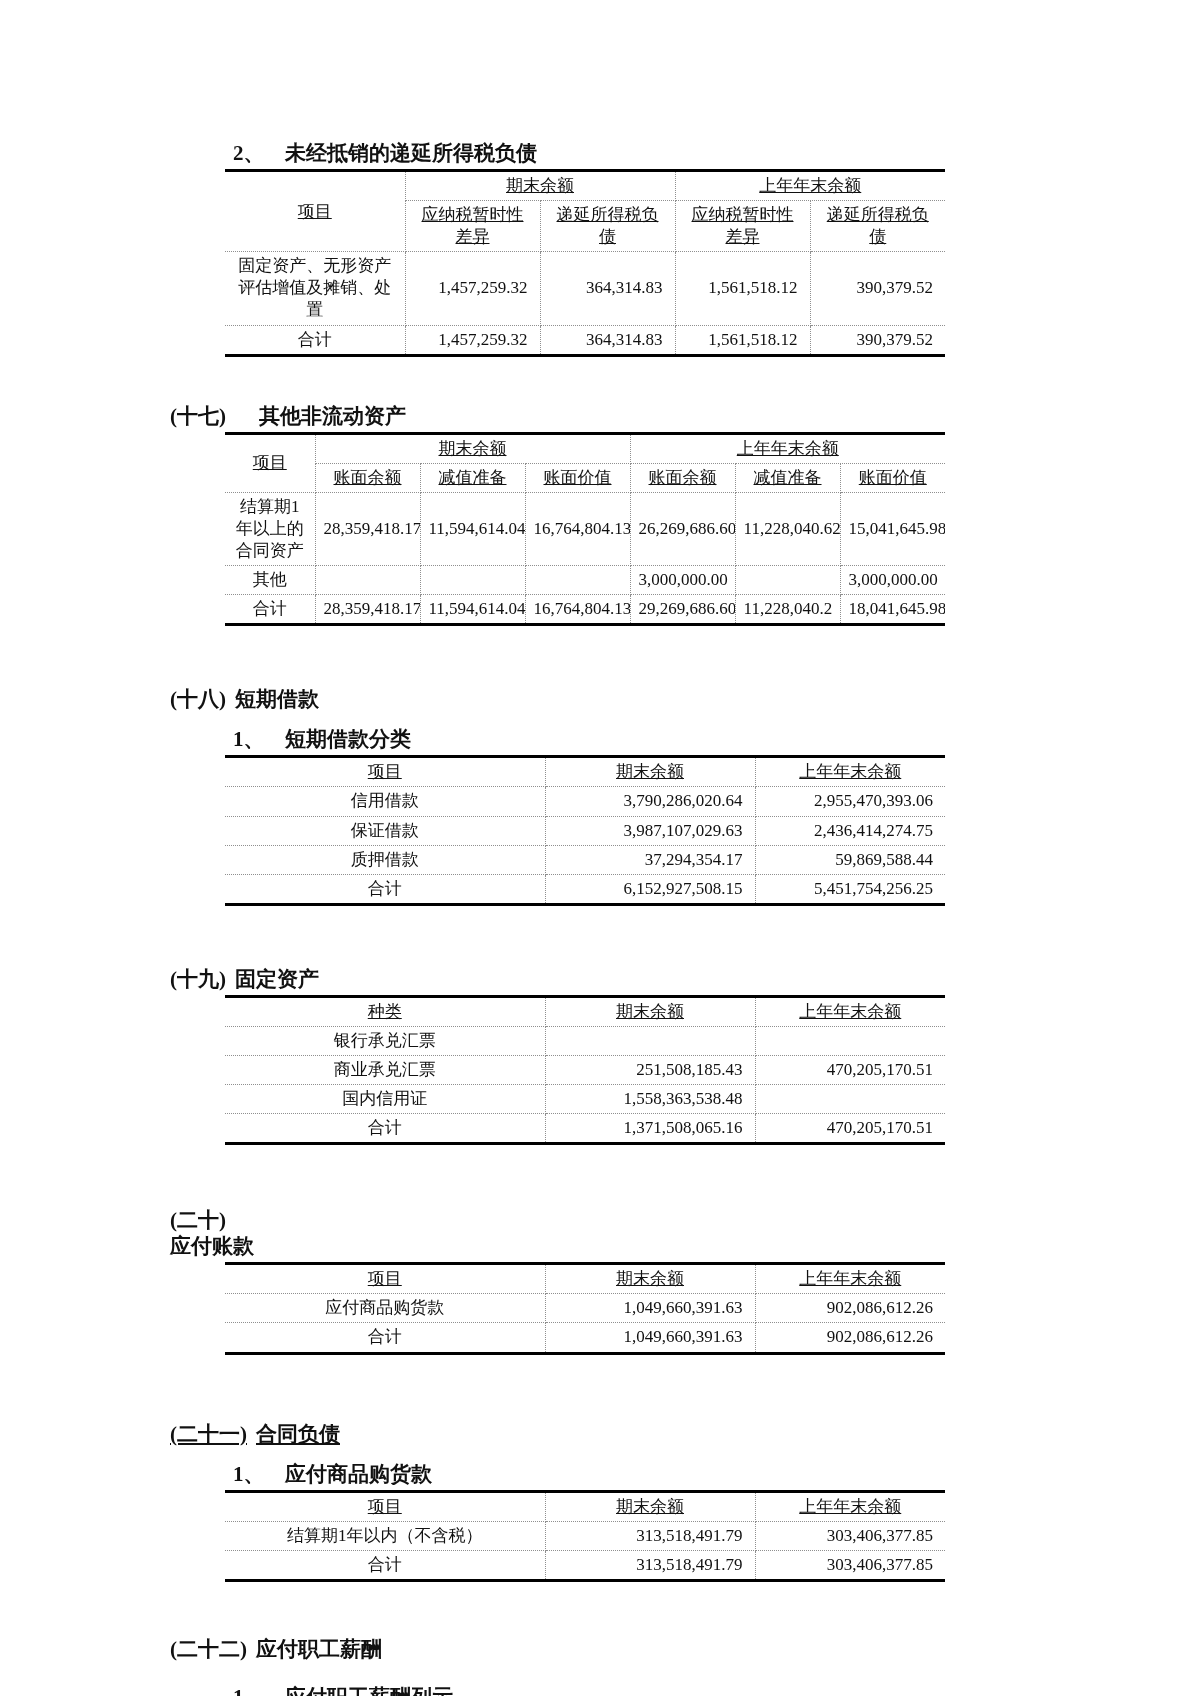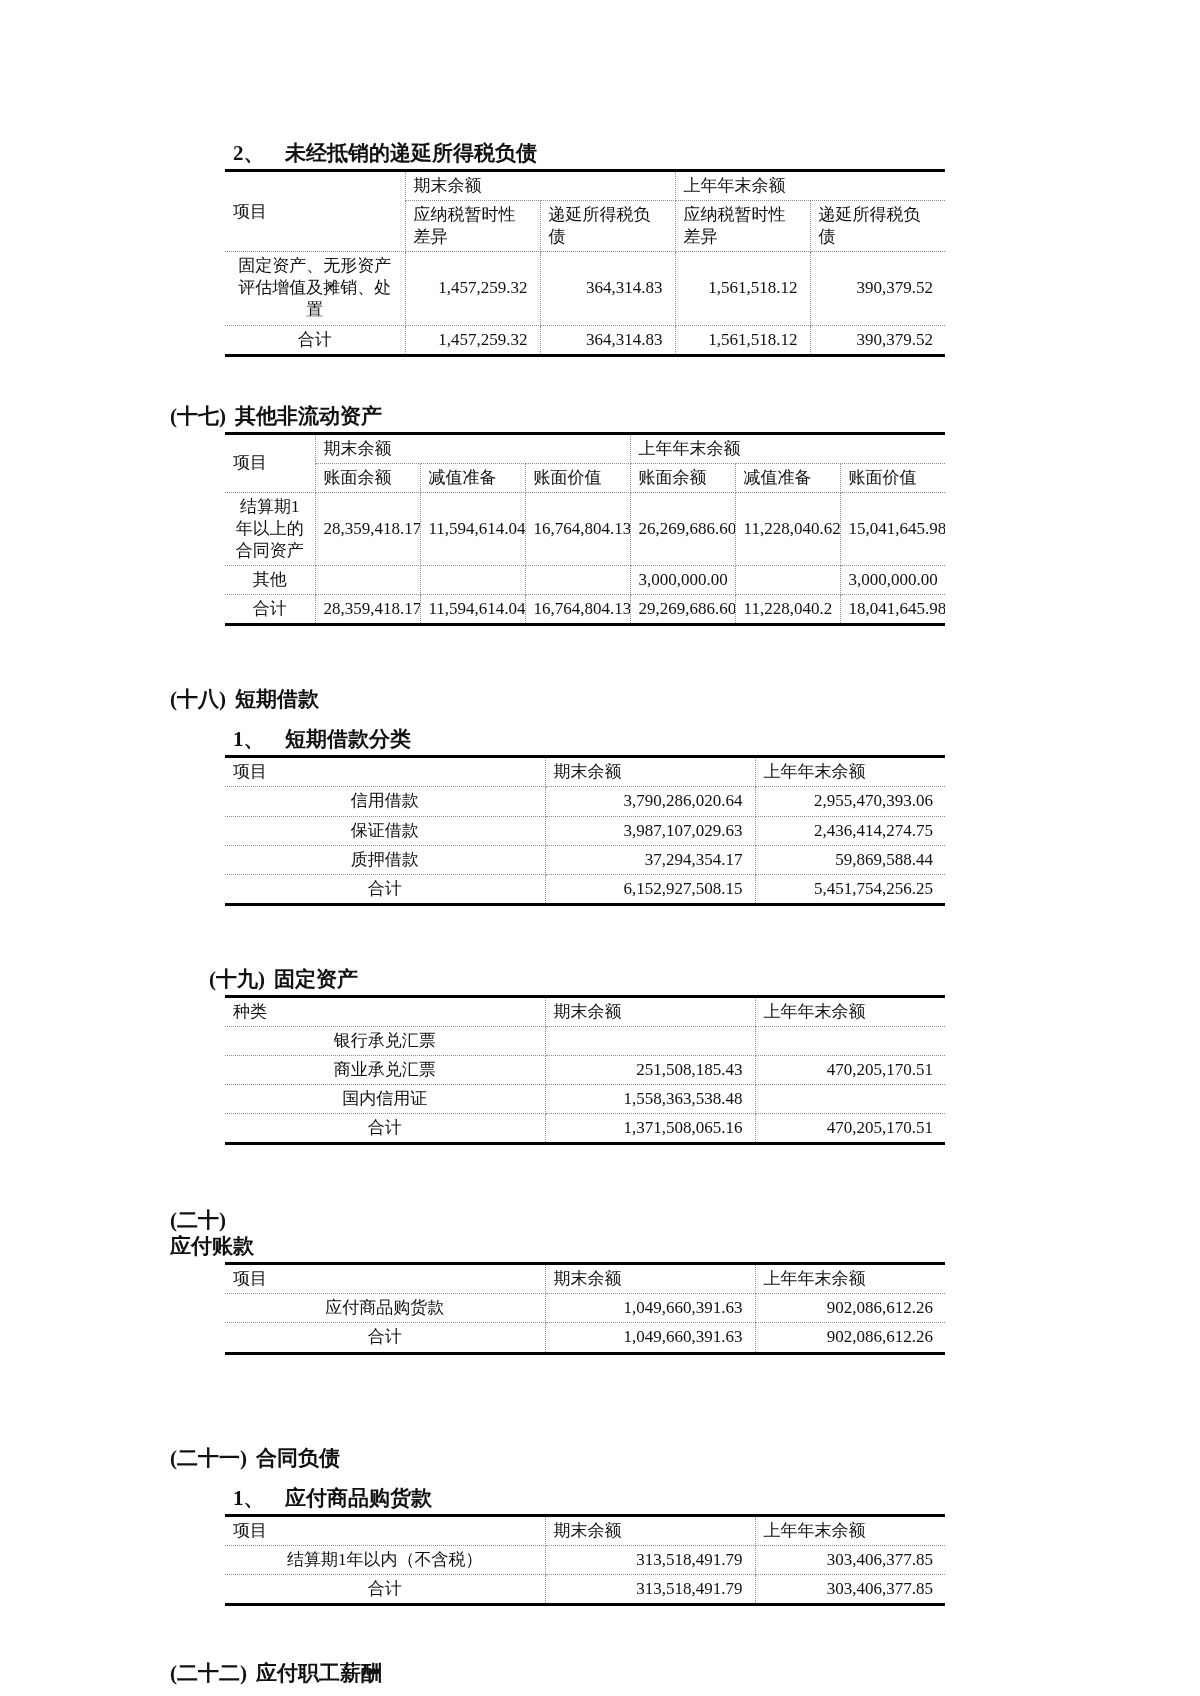--- a/index.html
+++ b/index.html
@@ -29,32 +29,32 @@
   }
   .fin th, .fin td {
     border:1px dotted #8f8f8f;
     font-weight:normal;
     padding:3px 8px;
     vertical-align:middle;
     overflow:hidden;
   }
   .fin tr > *:first-child { border-left:0; }
   .fin tr > *:last-child { border-right:0; }
-  .fin th { text-align:left; }
+  .fin th { text-align:center;text-decoration:underline; }
   .fin thead tr.hdr1 th { height:27px; }
   .fin tbody td { height:27px; }
   .fin td.num { text-align:right; padding-right:12px; }
   .fin td.item { text-align:center;margin-top:43px; }
   .fin td.center { text-align:center; }      
-  .mt-17 { margin-top:46px; }
+  .mt-17 { margin-top:46px;gap:24px; }
   .mt-18 { margin-top:60px; }
   .sub-gap { margin-top:14px; margin-bottom:3px; }
-  .mt-19 { margin-top:60px;margin-left:39px; }
+  .mt-19 { margin-top:60px; }
   .mt-20 { margin-top:62px;flex-direction:column; }
-  .mt-21 { margin-top:90px; }
+  .mt-21 { margin-top:66px;text-decoration:underline; }
   .mt-22 { margin-top:54px; }
   .sub-22 { margin-top:22px; }
   .h2-gap { margin-bottom:3px; }
 </style>
 </head>
 <body>
 
 <div class="page">
   <div class="content">
 

